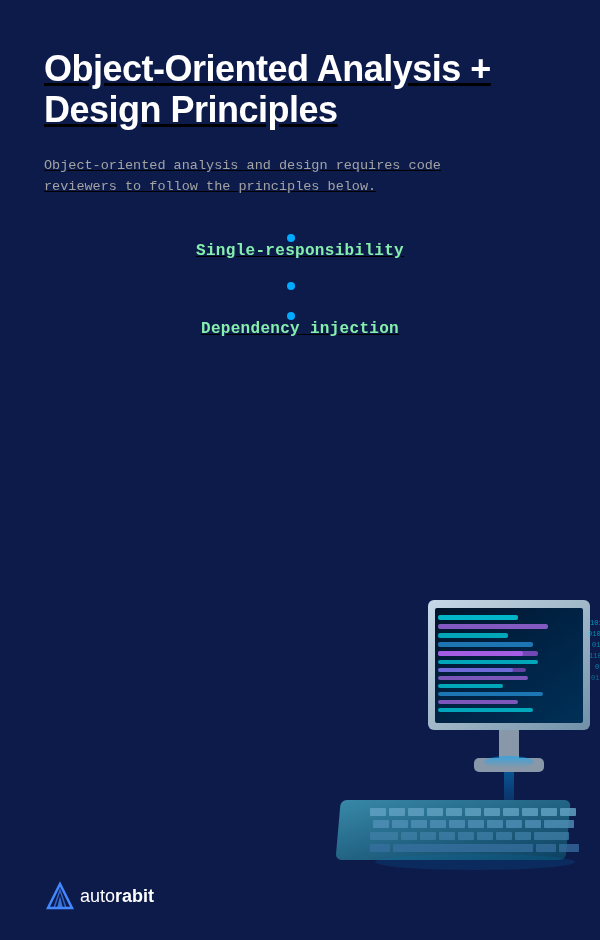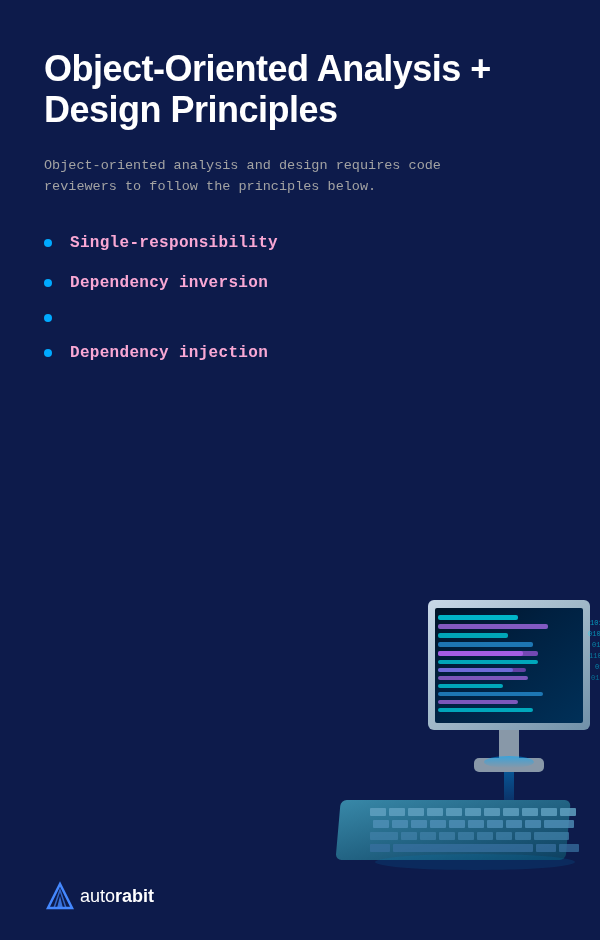--- a/index.html
+++ b/index.html
@@ -14,20 +14,21 @@
       background-color: #0d1b4b;
       font-family: 'Courier New', Courier, monospace;
       overflow: hidden;
       position: relative;
     }
 
     .container {
       padding: 48px 44px 40px 44px;
       height: 100%;
       position: relative;
+      text-decoration: underline;
     }
 
     .title {
       color: #ffffff;
       font-size: 36px;
       font-weight: 900;
       line-height: 1.15;
       margin-bottom: 24px;
       font-family: Arial, Helvetica, sans-serif;
       letter-spacing: -0.5px;
@@ -44,25 +45,26 @@
 
     .principles-list {
       list-style: none;
       margin-bottom: 20px;
     }
 
     .principles-list li {
       display: flex;
       align-items: center;
       margin-bottom: 22px;
-      color: #f9a8d4;
+      color: #86efac;
       font-size: 16px;
       font-weight: 700;
       font-family: 'Courier New', Courier, monospace;
       letter-spacing: 0.3px;
+      flex-direction: column;
     }
 
     .bullet {
       width: 8px;
       height: 8px;
       background-color: #00aaff;
       border-radius: 50%;
       margin-right: 18px;
       flex-shrink: 0;
     }
@@ -108,24 +110,20 @@
 <div class="container">
 
   <h1 class="title">Object-Oriented Analysis + Design Principles</h1>
 
   <p class="subtitle">Object-oriented analysis and design requires code reviewers to follow the principles below.</p>
 
   <ul class="principles-list">
     <li>
       <span class="bullet"></span>
       <span>Single-responsibility</span>
-    </li>
-    <li>
-      <span class="bullet"></span>
-      <span>Dependency inversion</span>
     </li>
     <li>
       <span class="bullet"></span>
     </li>
     <li>
       <span class="bullet"></span>
       <span>Dependency injection</span>
     </li>
   </ul>
 

